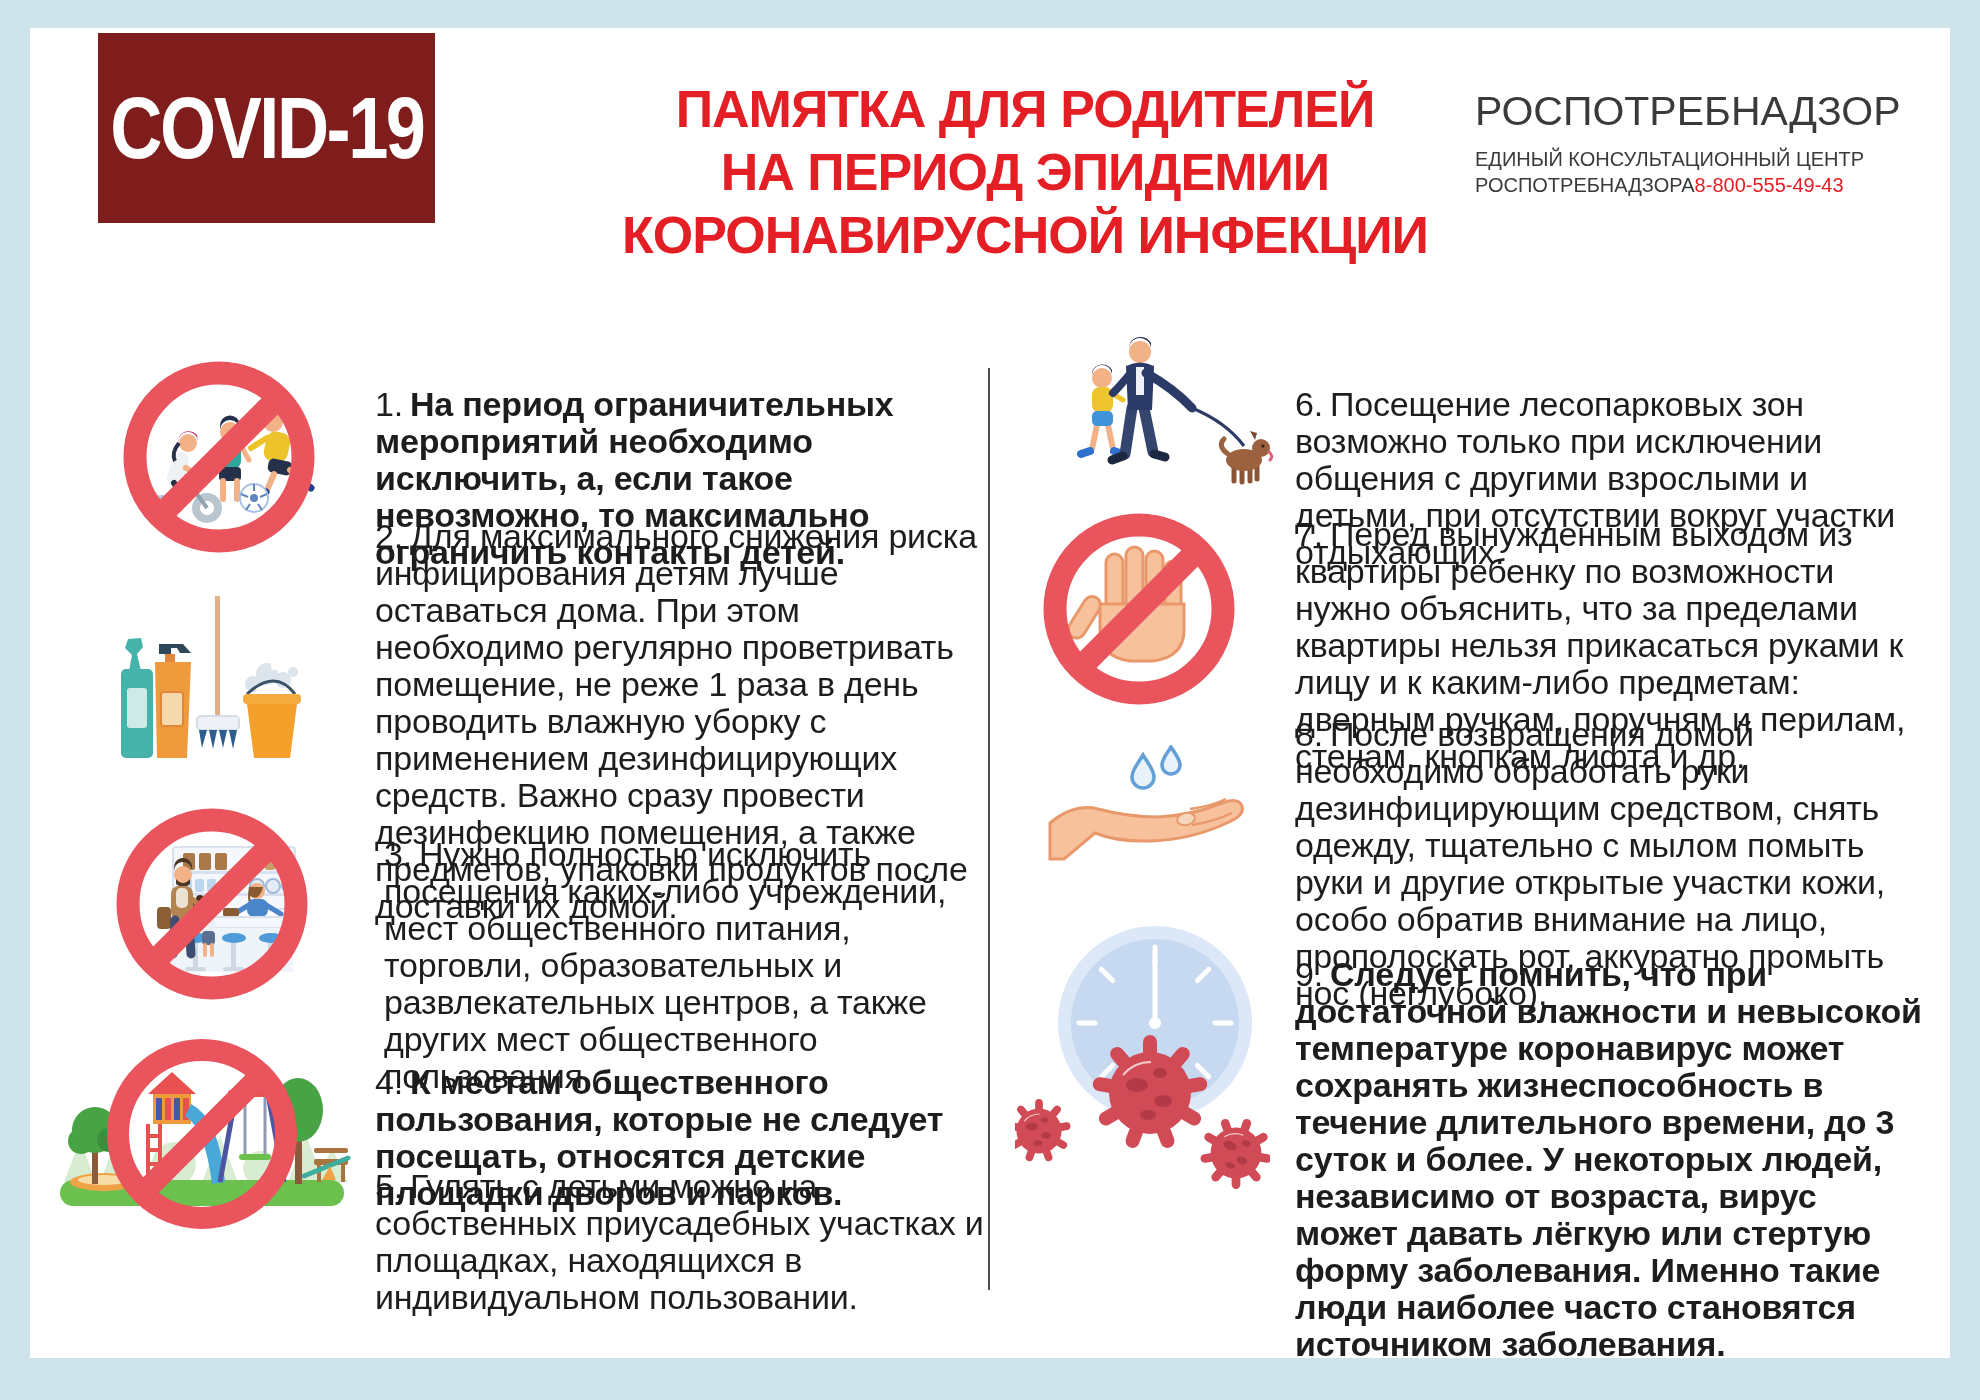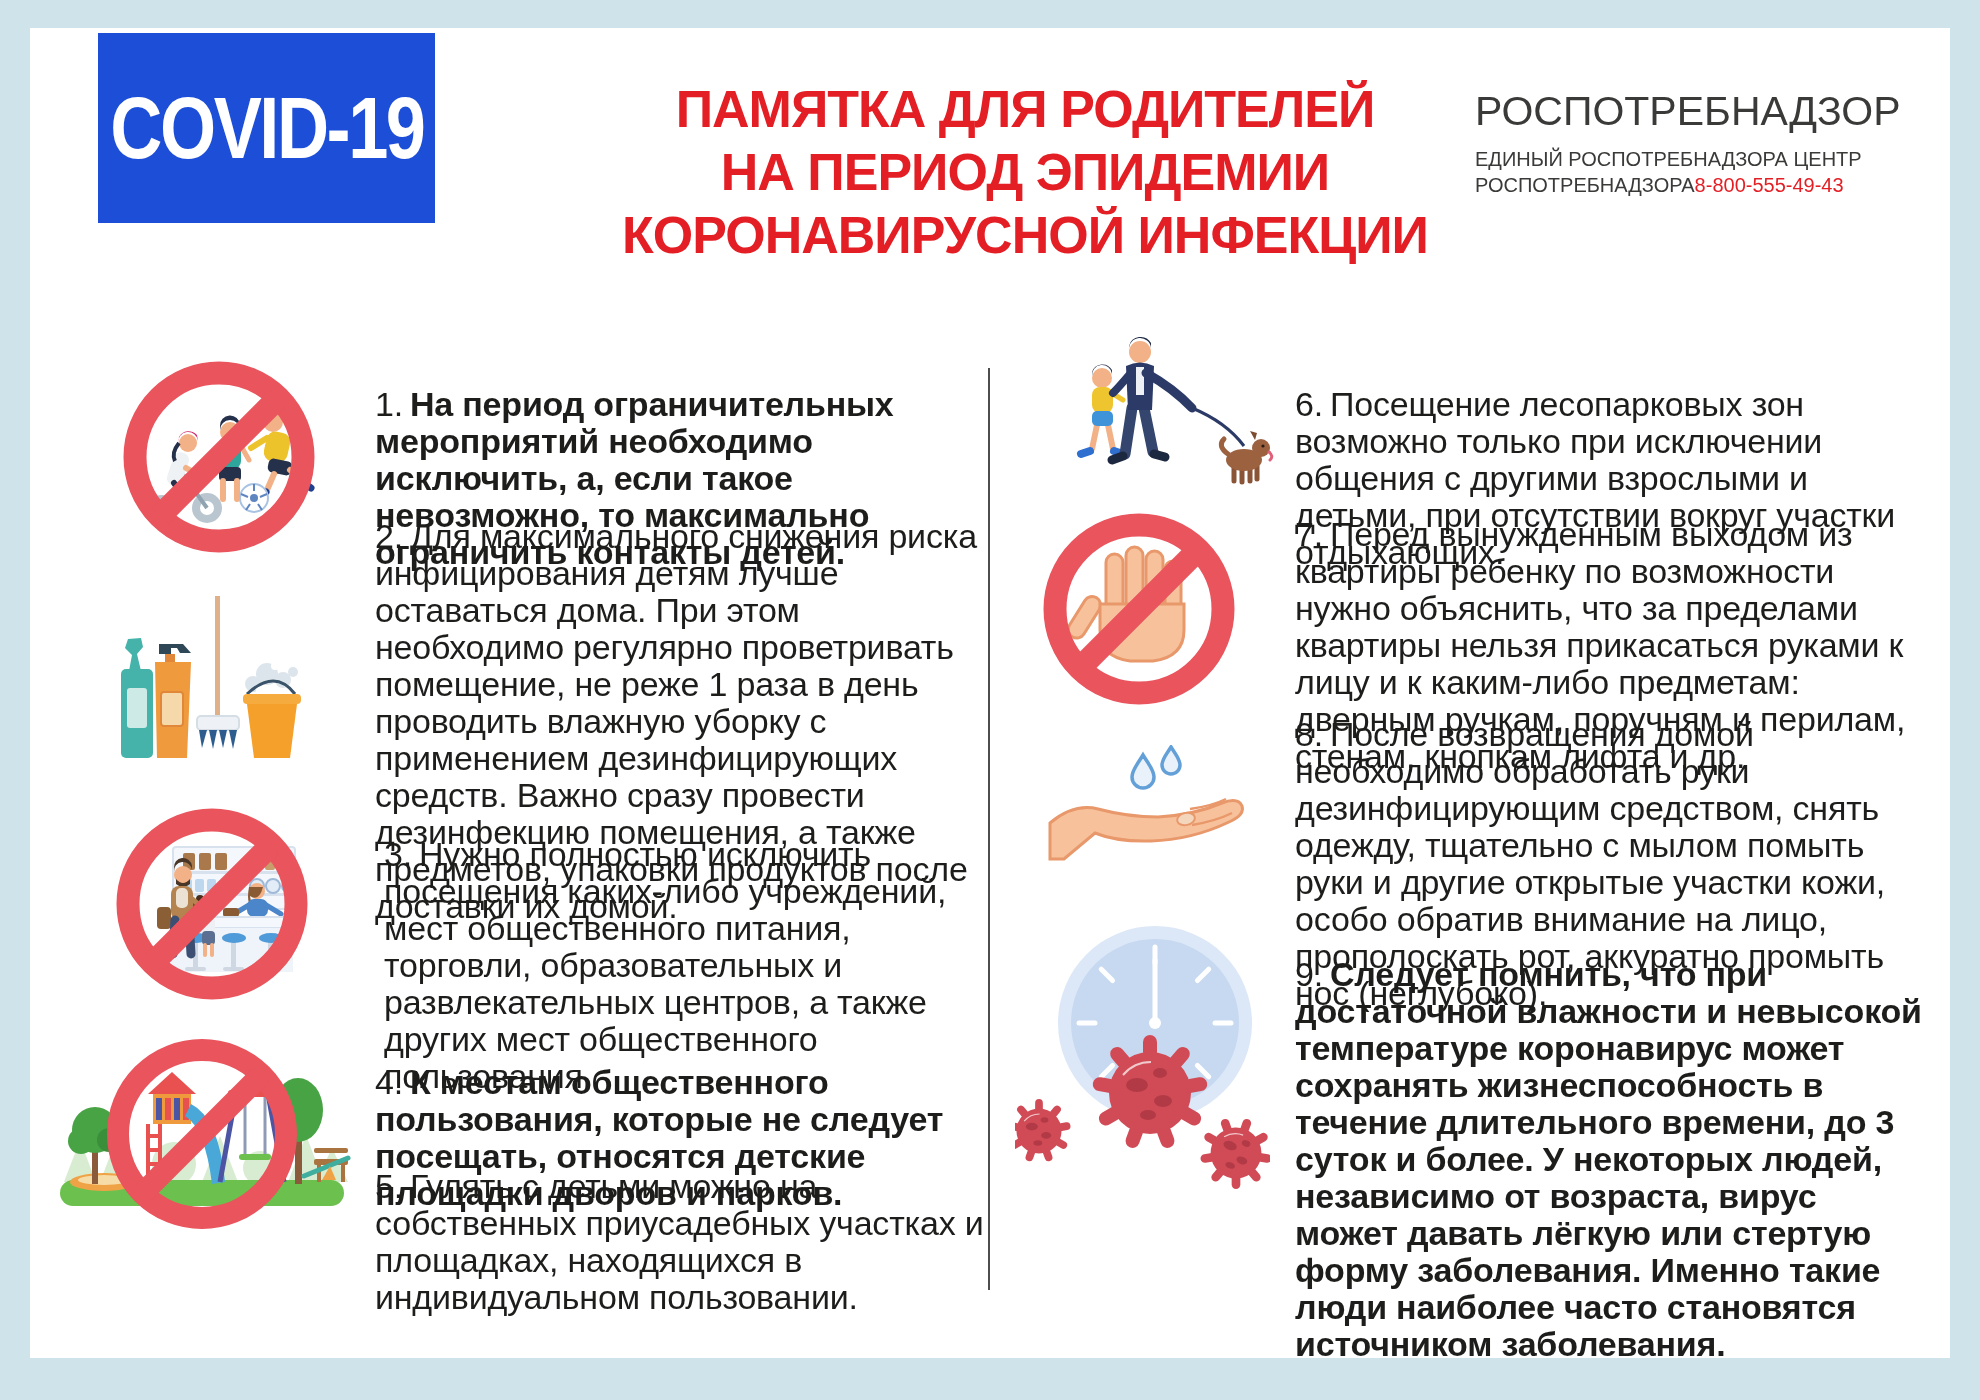--- a/index.html
+++ b/index.html
@@ -1,21 +1,21 @@
 <!DOCTYPE html>
 <html><head>
 <meta charset="utf-8">
 <style>
   html,body{margin:0;padding:0;background:#fff}
   .poster{position:relative;width:1980px;height:1400px;background:#cfe3eb;
           font-family:"Liberation Sans",sans-serif;overflow:hidden}
   .inner{position:absolute;left:30px;top:28px;right:30px;bottom:42px;background:#ffffff}
   .abs{position:absolute}
   
-  .badge{left:98px;top:33px;width:337px;height:190px;background:#1d4ed8;
+  .badge{left:98px;top:33px;width:337px;height:190px;background:#7f1d1d;
          display:flex;align-items:center;justify-content:center}
   .badge span{color:#fff;font-weight:700;font-size:88px;letter-spacing:-3px;
               transform:scaleX(.82);white-space:nowrap}
   .title{left:600px;top:78px;width:850px;text-align:center;color:#e31e24;
          font-weight:700;font-size:52px;line-height:63px;letter-spacing:-1px}
   .agency{left:1475px;top:88px;width:440px}
   .agency-name{color:#3a3a39;font-size:41px;line-height:46px;font-weight:400;white-space:nowrap}
   .agency-sub{margin-top:12px;color:#3a3a39;font-size:20px;line-height:26px}
   .agency-sub .pref{}
   .phone{color:#e31e24}
@@ -39,21 +39,21 @@
 
   <div class="abs title">
     <div>ПАМЯТКА ДЛЯ РОДИТЕЛЕЙ</div>
     <div>НА ПЕРИОД ЭПИДЕМИИ</div>
     <div>КОРОНАВИРУСНОЙ ИНФЕКЦИИ</div>
   </div>
 
   <div class="abs agency">
     <div class="agency-name">РОСПОТРЕБНАДЗОР</div>
     <div class="agency-sub">
-      <div>ЕДИНЫЙ РОСПОТРЕБНАДЗОРА ЦЕНТР</div>
+      <div>ЕДИНЫЙ КОНСУЛЬТАЦИОННЫЙ ЦЕНТР</div>
       <div>
         <span class="pref">РОСПОТРЕБНАДЗОРА</span><span class="phone">8-800-555-49-43</span>
       </div>
     </div>
   </div>
 
   <div class="abs divider"></div>
 
   <div class="icon" style="left:112px;top:350px;width:215px;height:215px">
     <svg viewBox="0 0 215 215">

